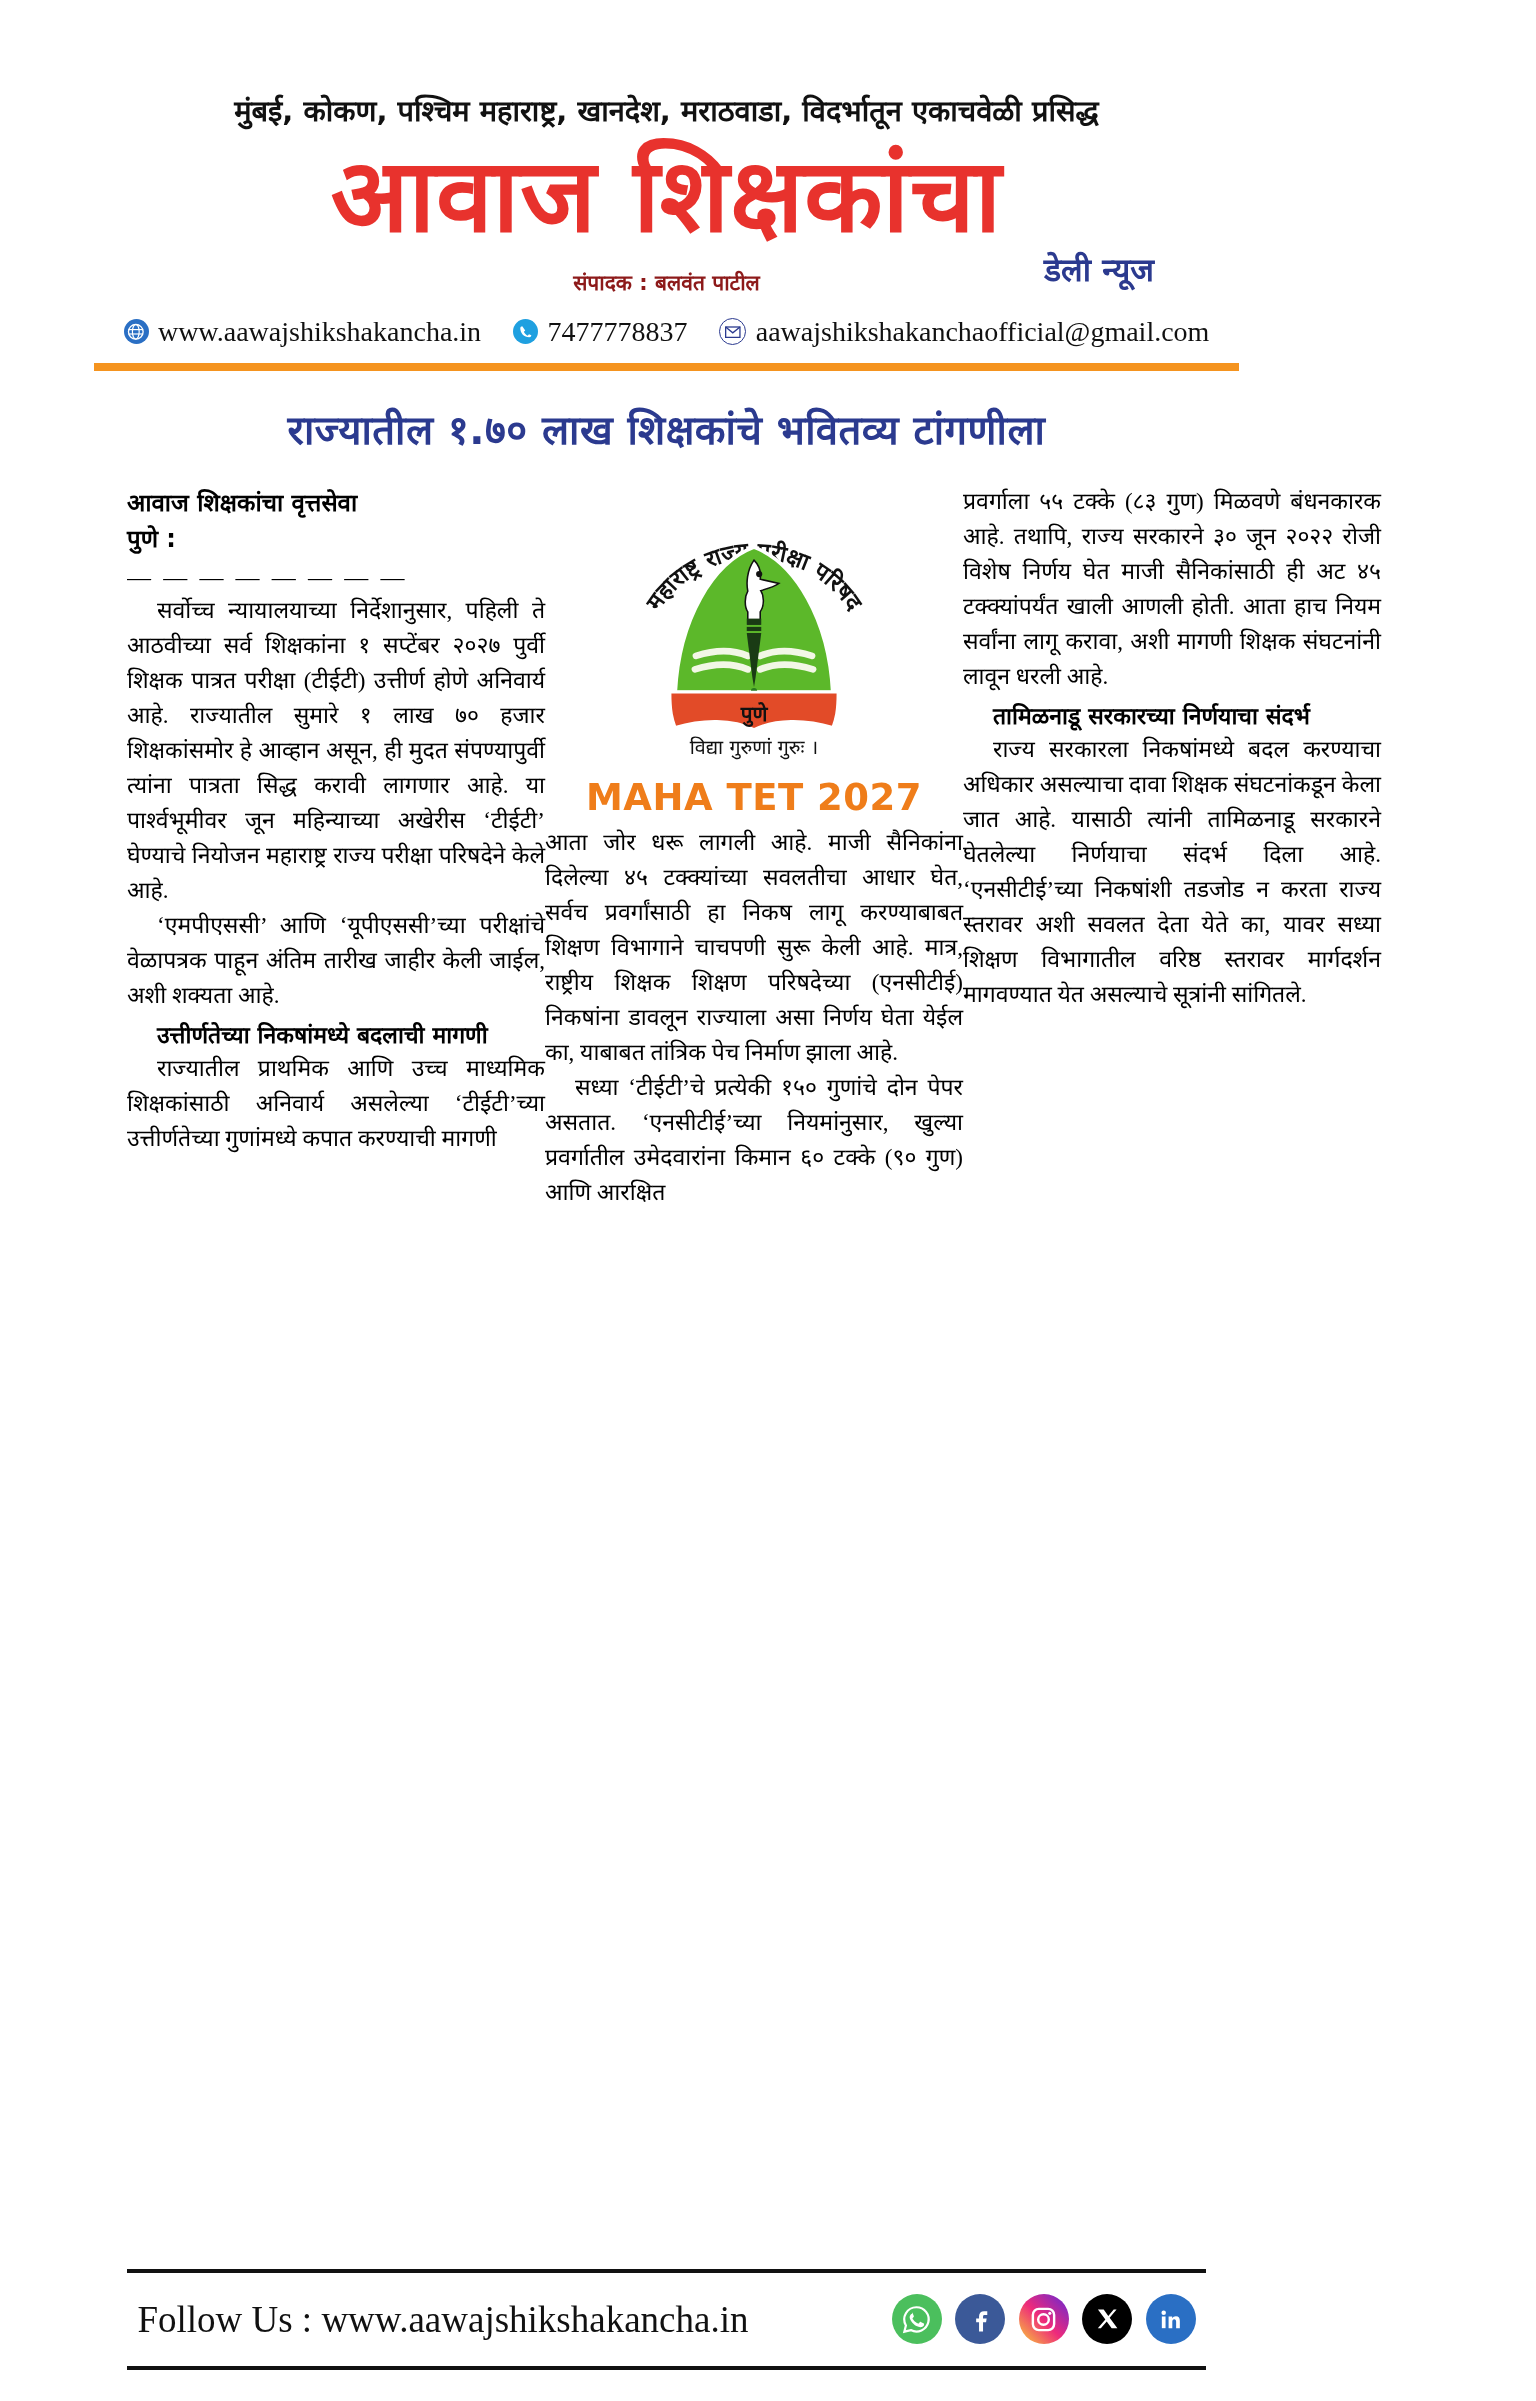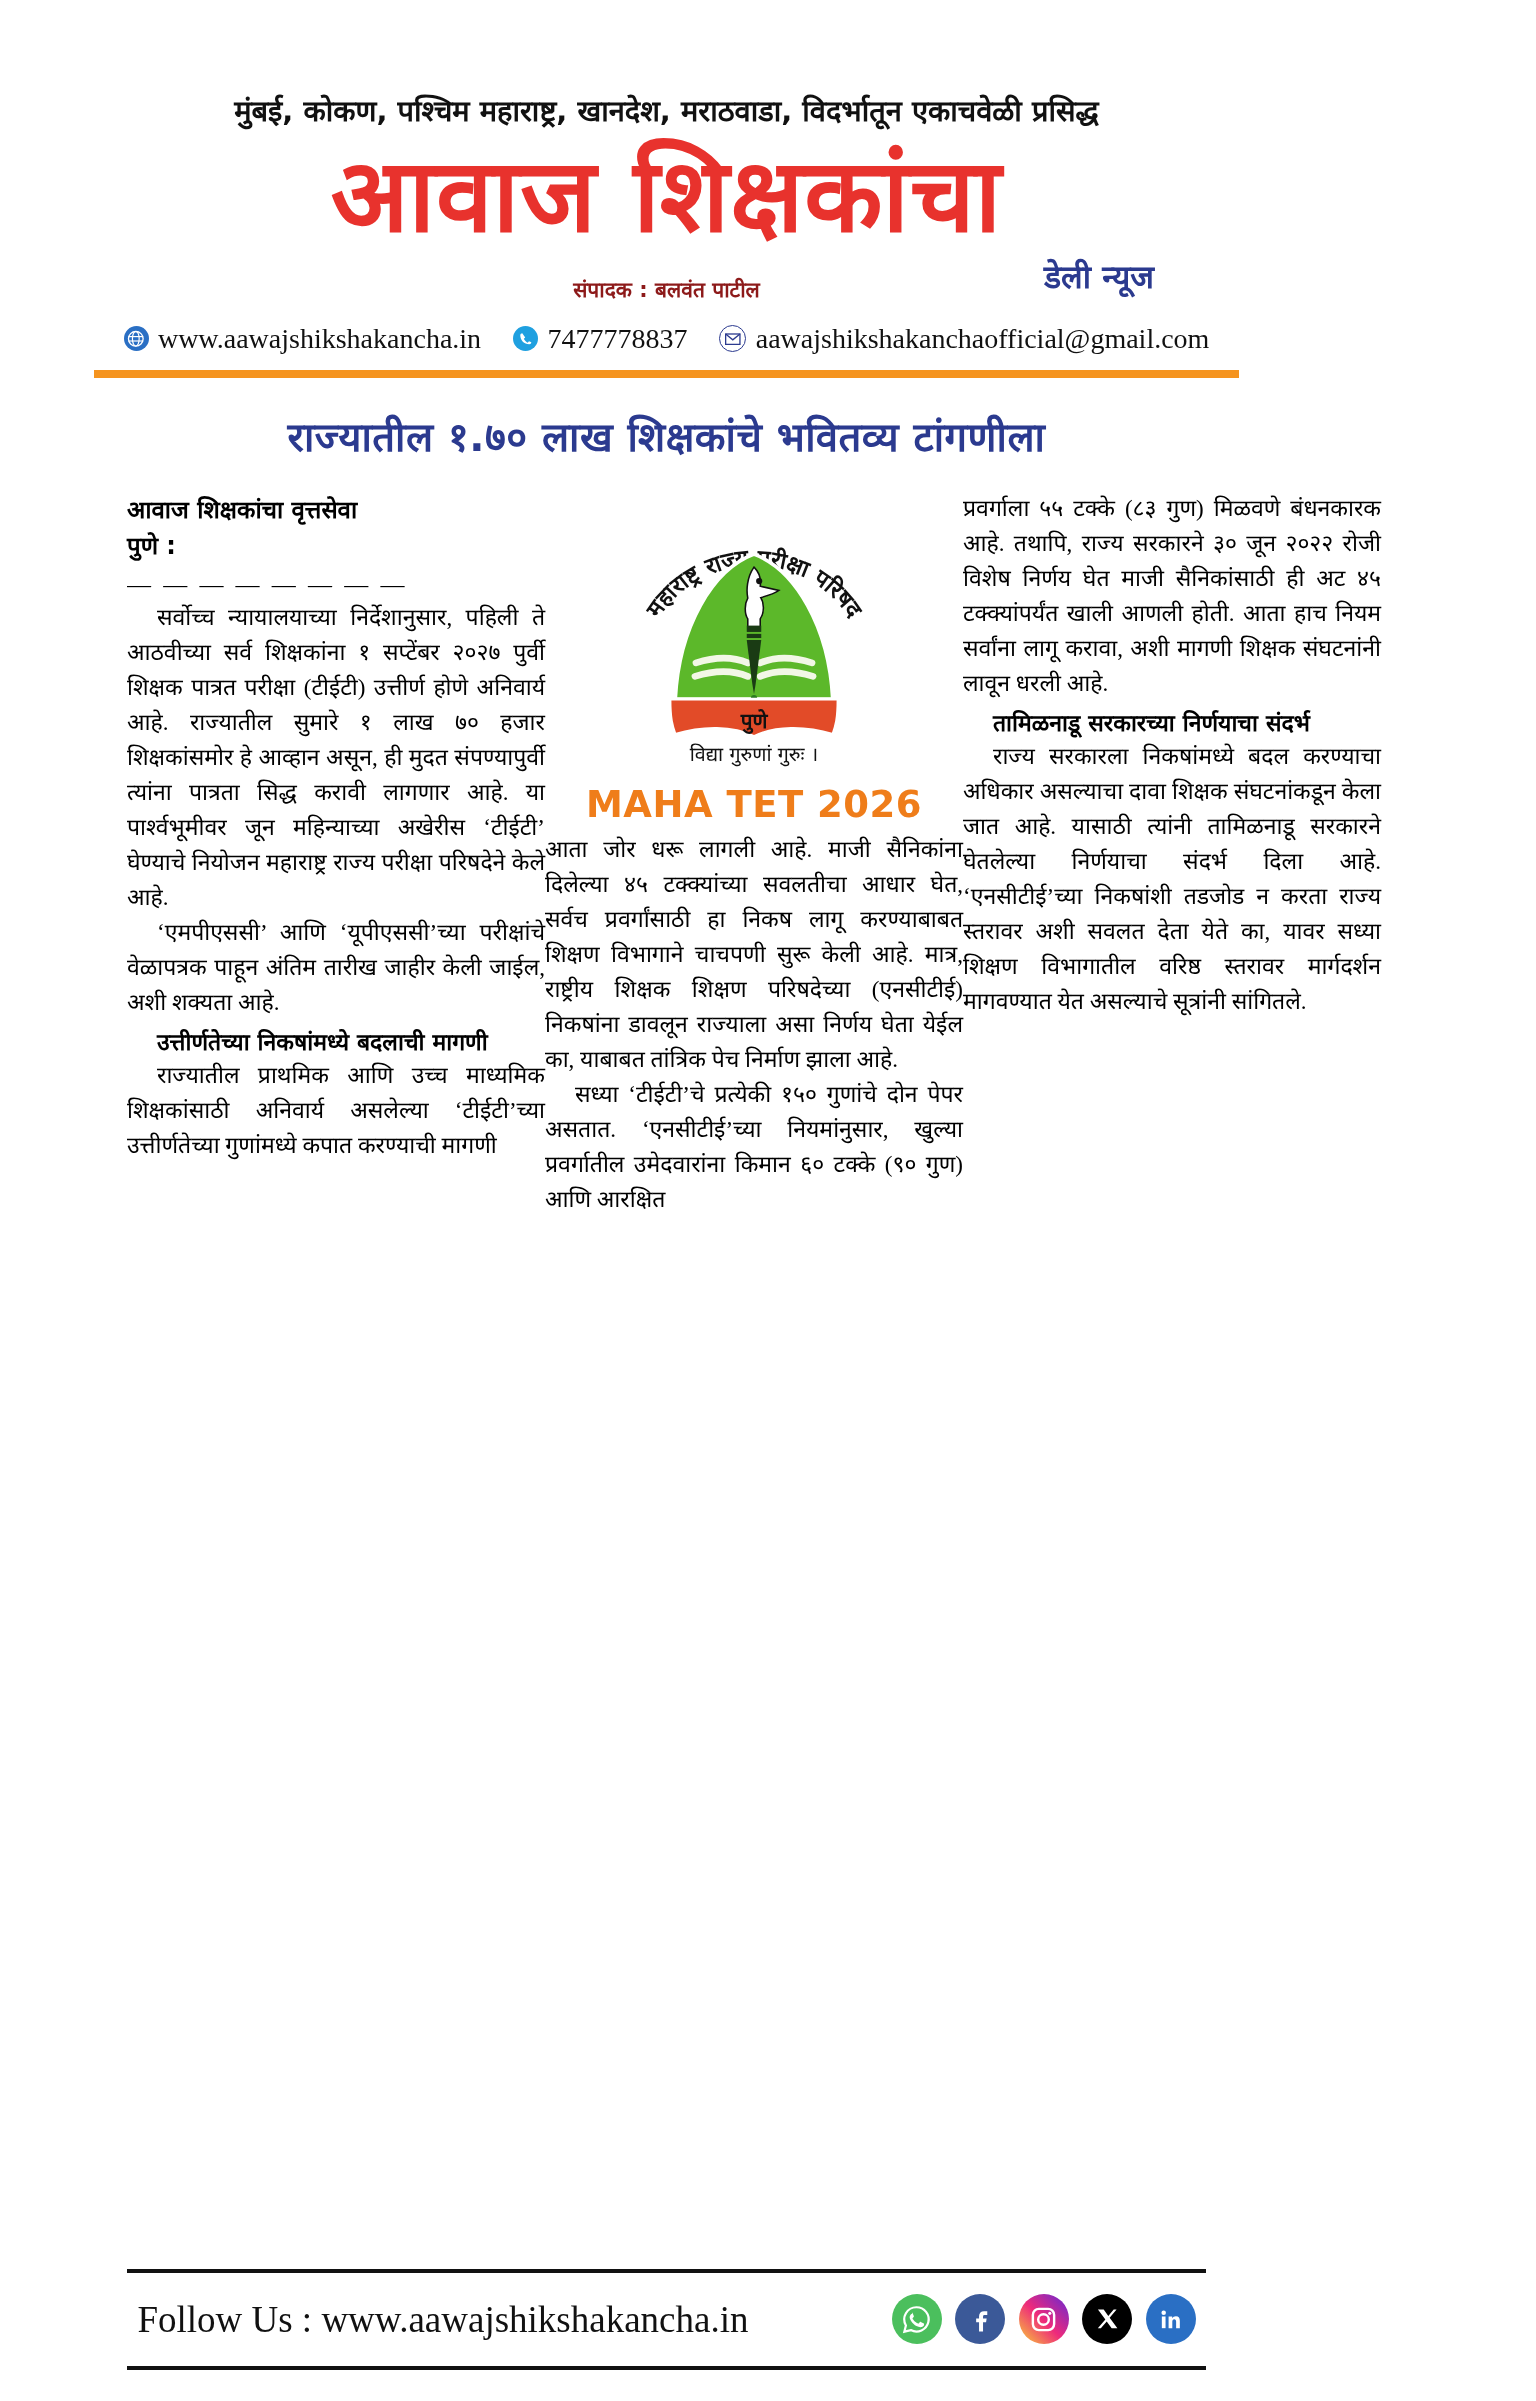--- a/index.html
+++ b/index.html
@@ -40,21 +40,21 @@
     font-family: "DejaVu Sans", sans-serif;
     font-weight: bold;
     font-size: 102px;
     color: #e8322d;
     line-height: 1.0;
     letter-spacing: 1px;
   }
   .sub-row {
     position: relative;
     height: 56px;
-    margin-top: 9px;
+    margin-top: 2px;
   }
   .editor-line {
     position: absolute;
     left: 0; right: 0;
     top: 18.7px;
     text-align: center;
     font-family: "DejaVu Sans", sans-serif;
     font-weight: bold;
     font-size: 21px;
     color: #8d1a1a;
@@ -332,21 +332,21 @@
           <rect x="266" y="258" width="28" height="12" fill="#1a3b14"></rect>
           <rect x="266" y="274" width="28" height="8" fill="#1a3b14"></rect>
           <path d="M 266 286 L 294 286 L 283 372 L 280 390 L 277 372 Z" fill="#1a3b14"></path>
           <circle cx="280" cy="398" r="6" fill="#2a7a1f"></circle>
 
           <path d="M 118 400 L 442 400 C 442 438 438 452 432 468 C 380 452 320 452 280 472 C 240 452 180 452 128 468 C 122 452 118 438 118 400 Z" fill="#e24b28" stroke="#ffffff" stroke-width="5"></path>
           <text x="280" y="456" text-anchor="middle" font-family="DejaVu Sans, sans-serif" font-weight="bold" font-size="40" fill="#111">पुणे</text>
 
           <text x="280" y="520" text-anchor="middle" font-family="DejaVu Sans, sans-serif" font-size="38" fill="#111">विद्या गुरुणां गुरुः ।</text>
         </svg>
-        <div class="logo-caption">MAHA TET 2026</div>
+        <div class="logo-caption">MAHA TET 2027</div>
       </div>
 
       <p class="para noindent">आता जोर धरू लागली आहे. माजी सैनिकांना दिलेल्या ४५ टक्क्यांच्या सवलतीचा आधार घेत, सर्वच प्रवर्गांसाठी हा निकष लागू करण्याबाबत शिक्षण विभागाने चाचपणी सुरू केली आहे. मात्र, राष्ट्रीय शिक्षक शिक्षण परिषदेच्या (एनसीटीई) निकषांना डावलून राज्याला असा निर्णय घेता येईल का, याबाबत तांत्रिक पेच निर्माण झाला आहे.</p>
       <p class="para">सध्या ‘टीईटी’चे प्रत्येकी १५० गुणांचे दोन पेपर असतात. ‘एनसीटीई’च्या नियमांनुसार, खुल्या प्रवर्गातील उमेदवारांना किमान ६० टक्के (९० गुण) आणि आरक्षित</p>
     </div>
 
     <div class="col">
       <p class="para noindent">प्रवर्गाला ५५ टक्के (८३ गुण) मिळवणे बंधनकारक आहे. तथापि, राज्य सरकारने ३० जून २०२२ रोजी विशेष निर्णय घेत माजी सैनिकांसाठी ही अट ४५ टक्क्यांपर्यंत खाली आणली होती. आता हाच नियम सर्वांना लागू करावा, अशी मागणी शिक्षक संघटनांनी लावून धरली आहे.</p>
 
       <h3 class="subhead">तामिळनाडू सरकारच्या निर्णयाचा संदर्भ</h3>

